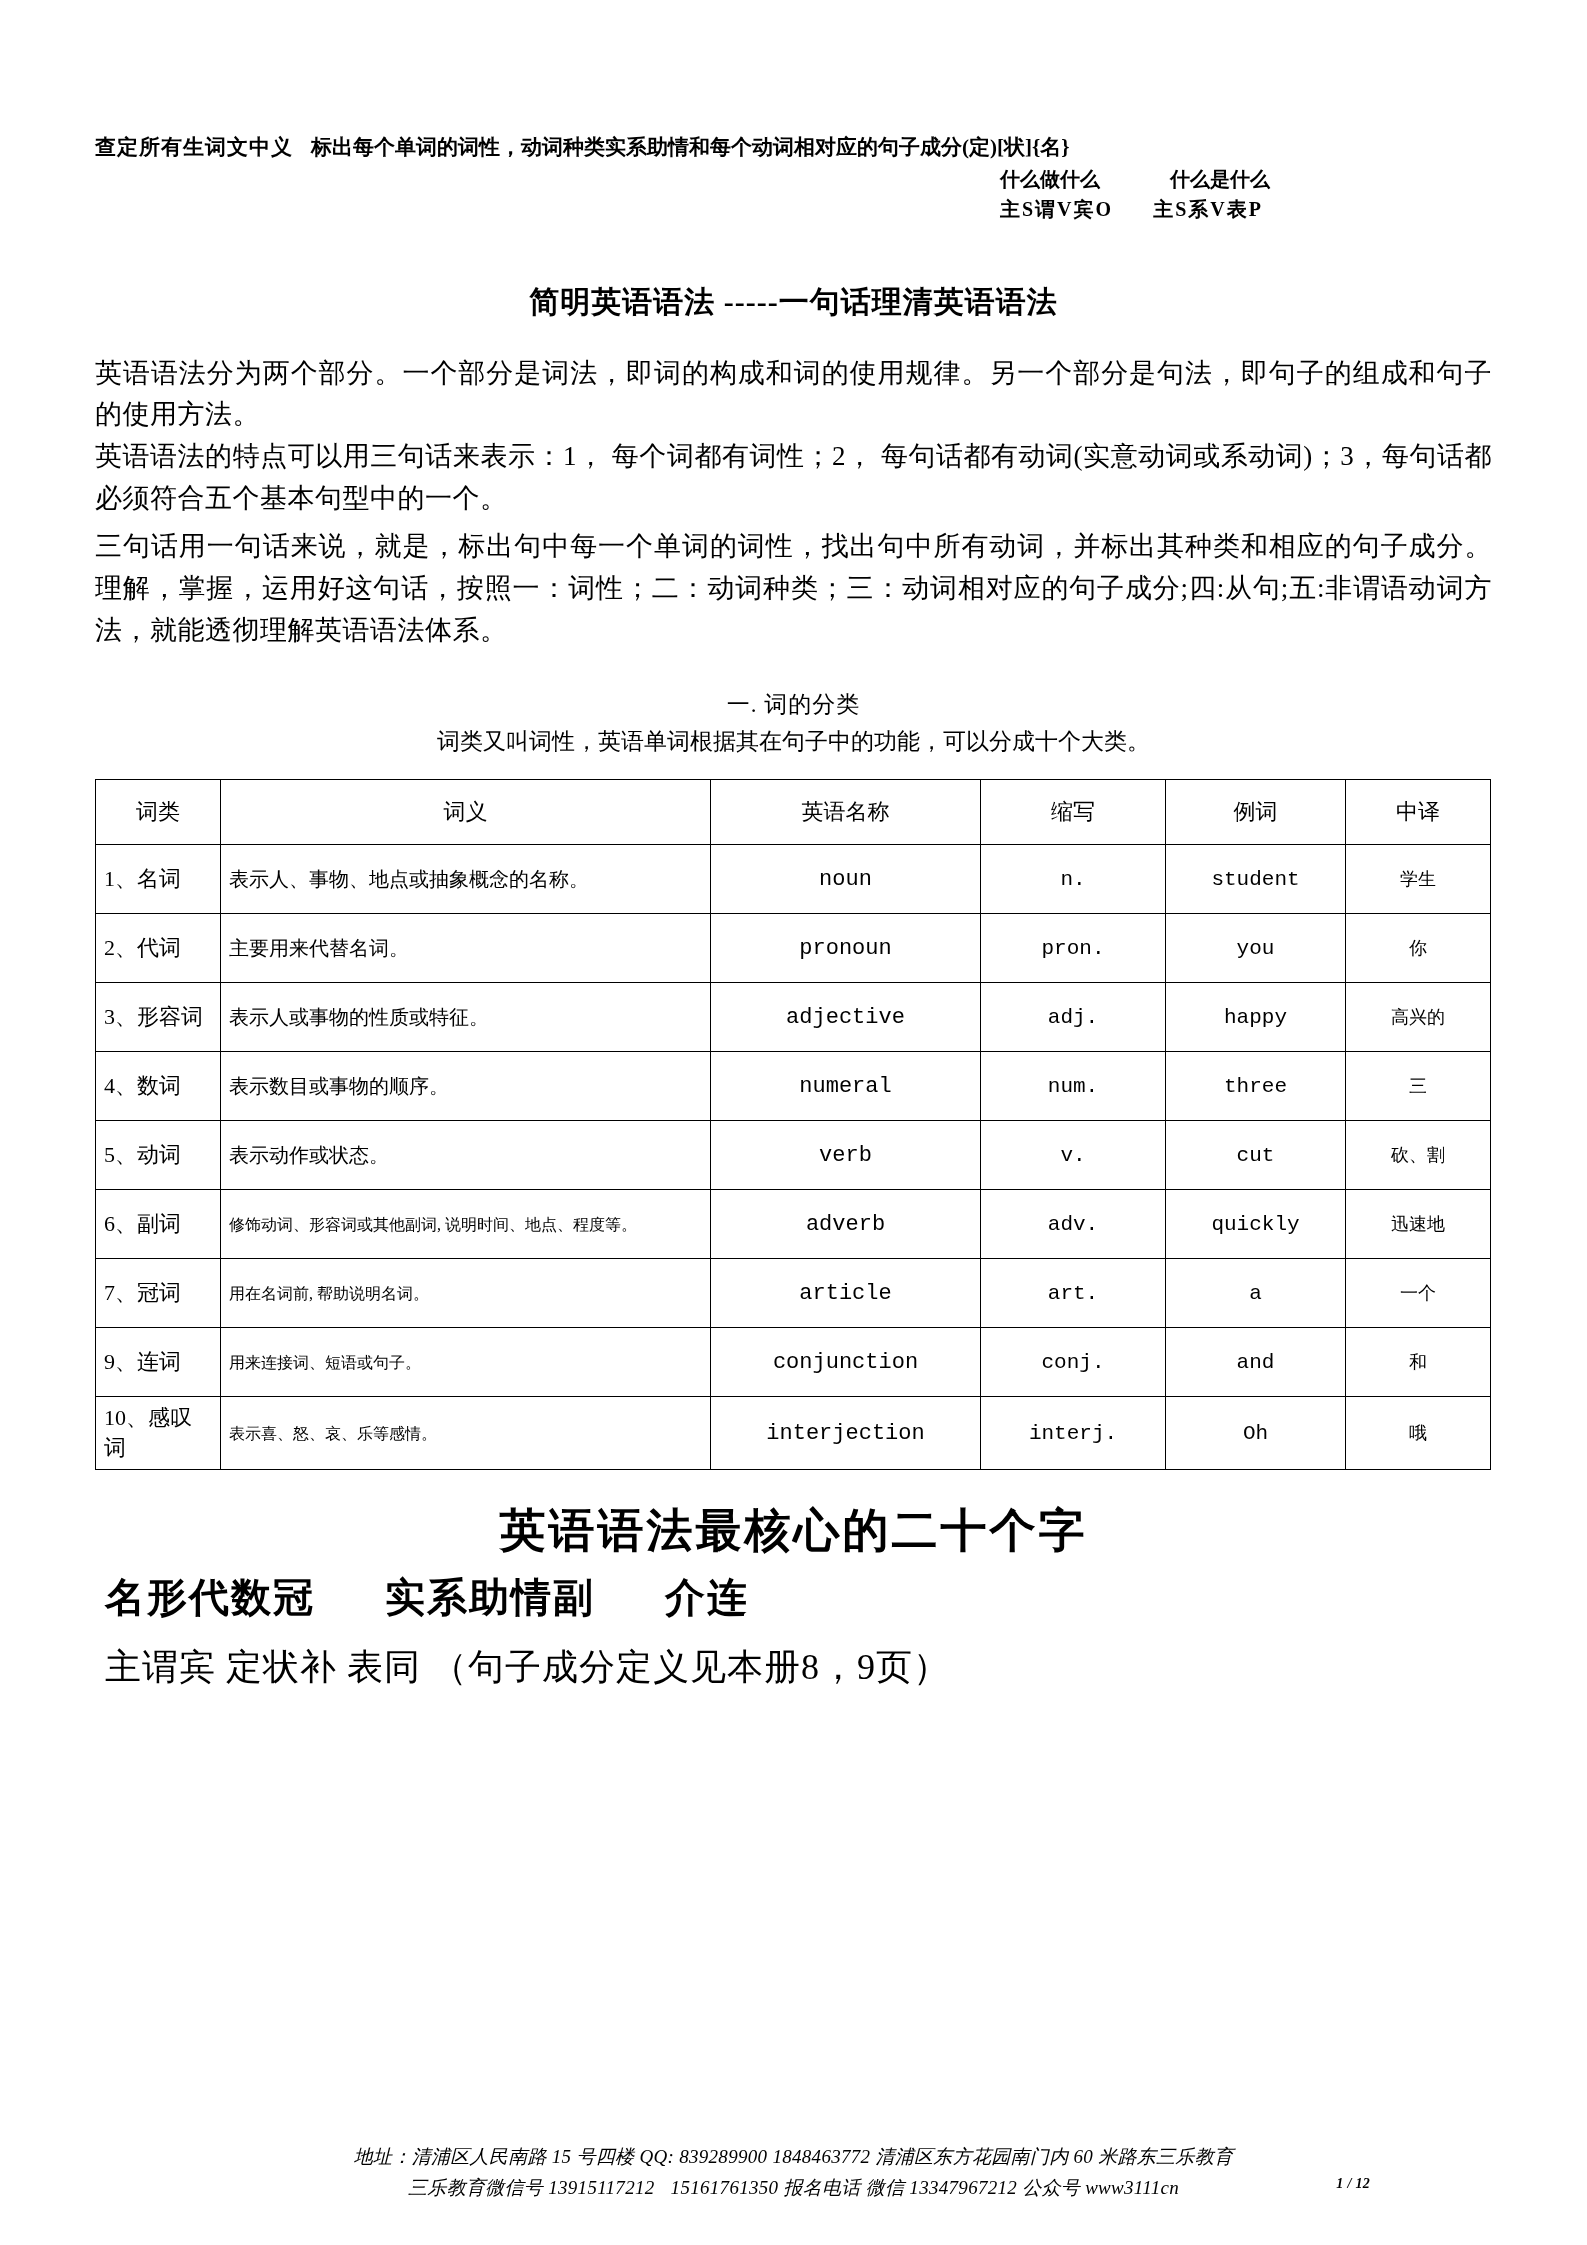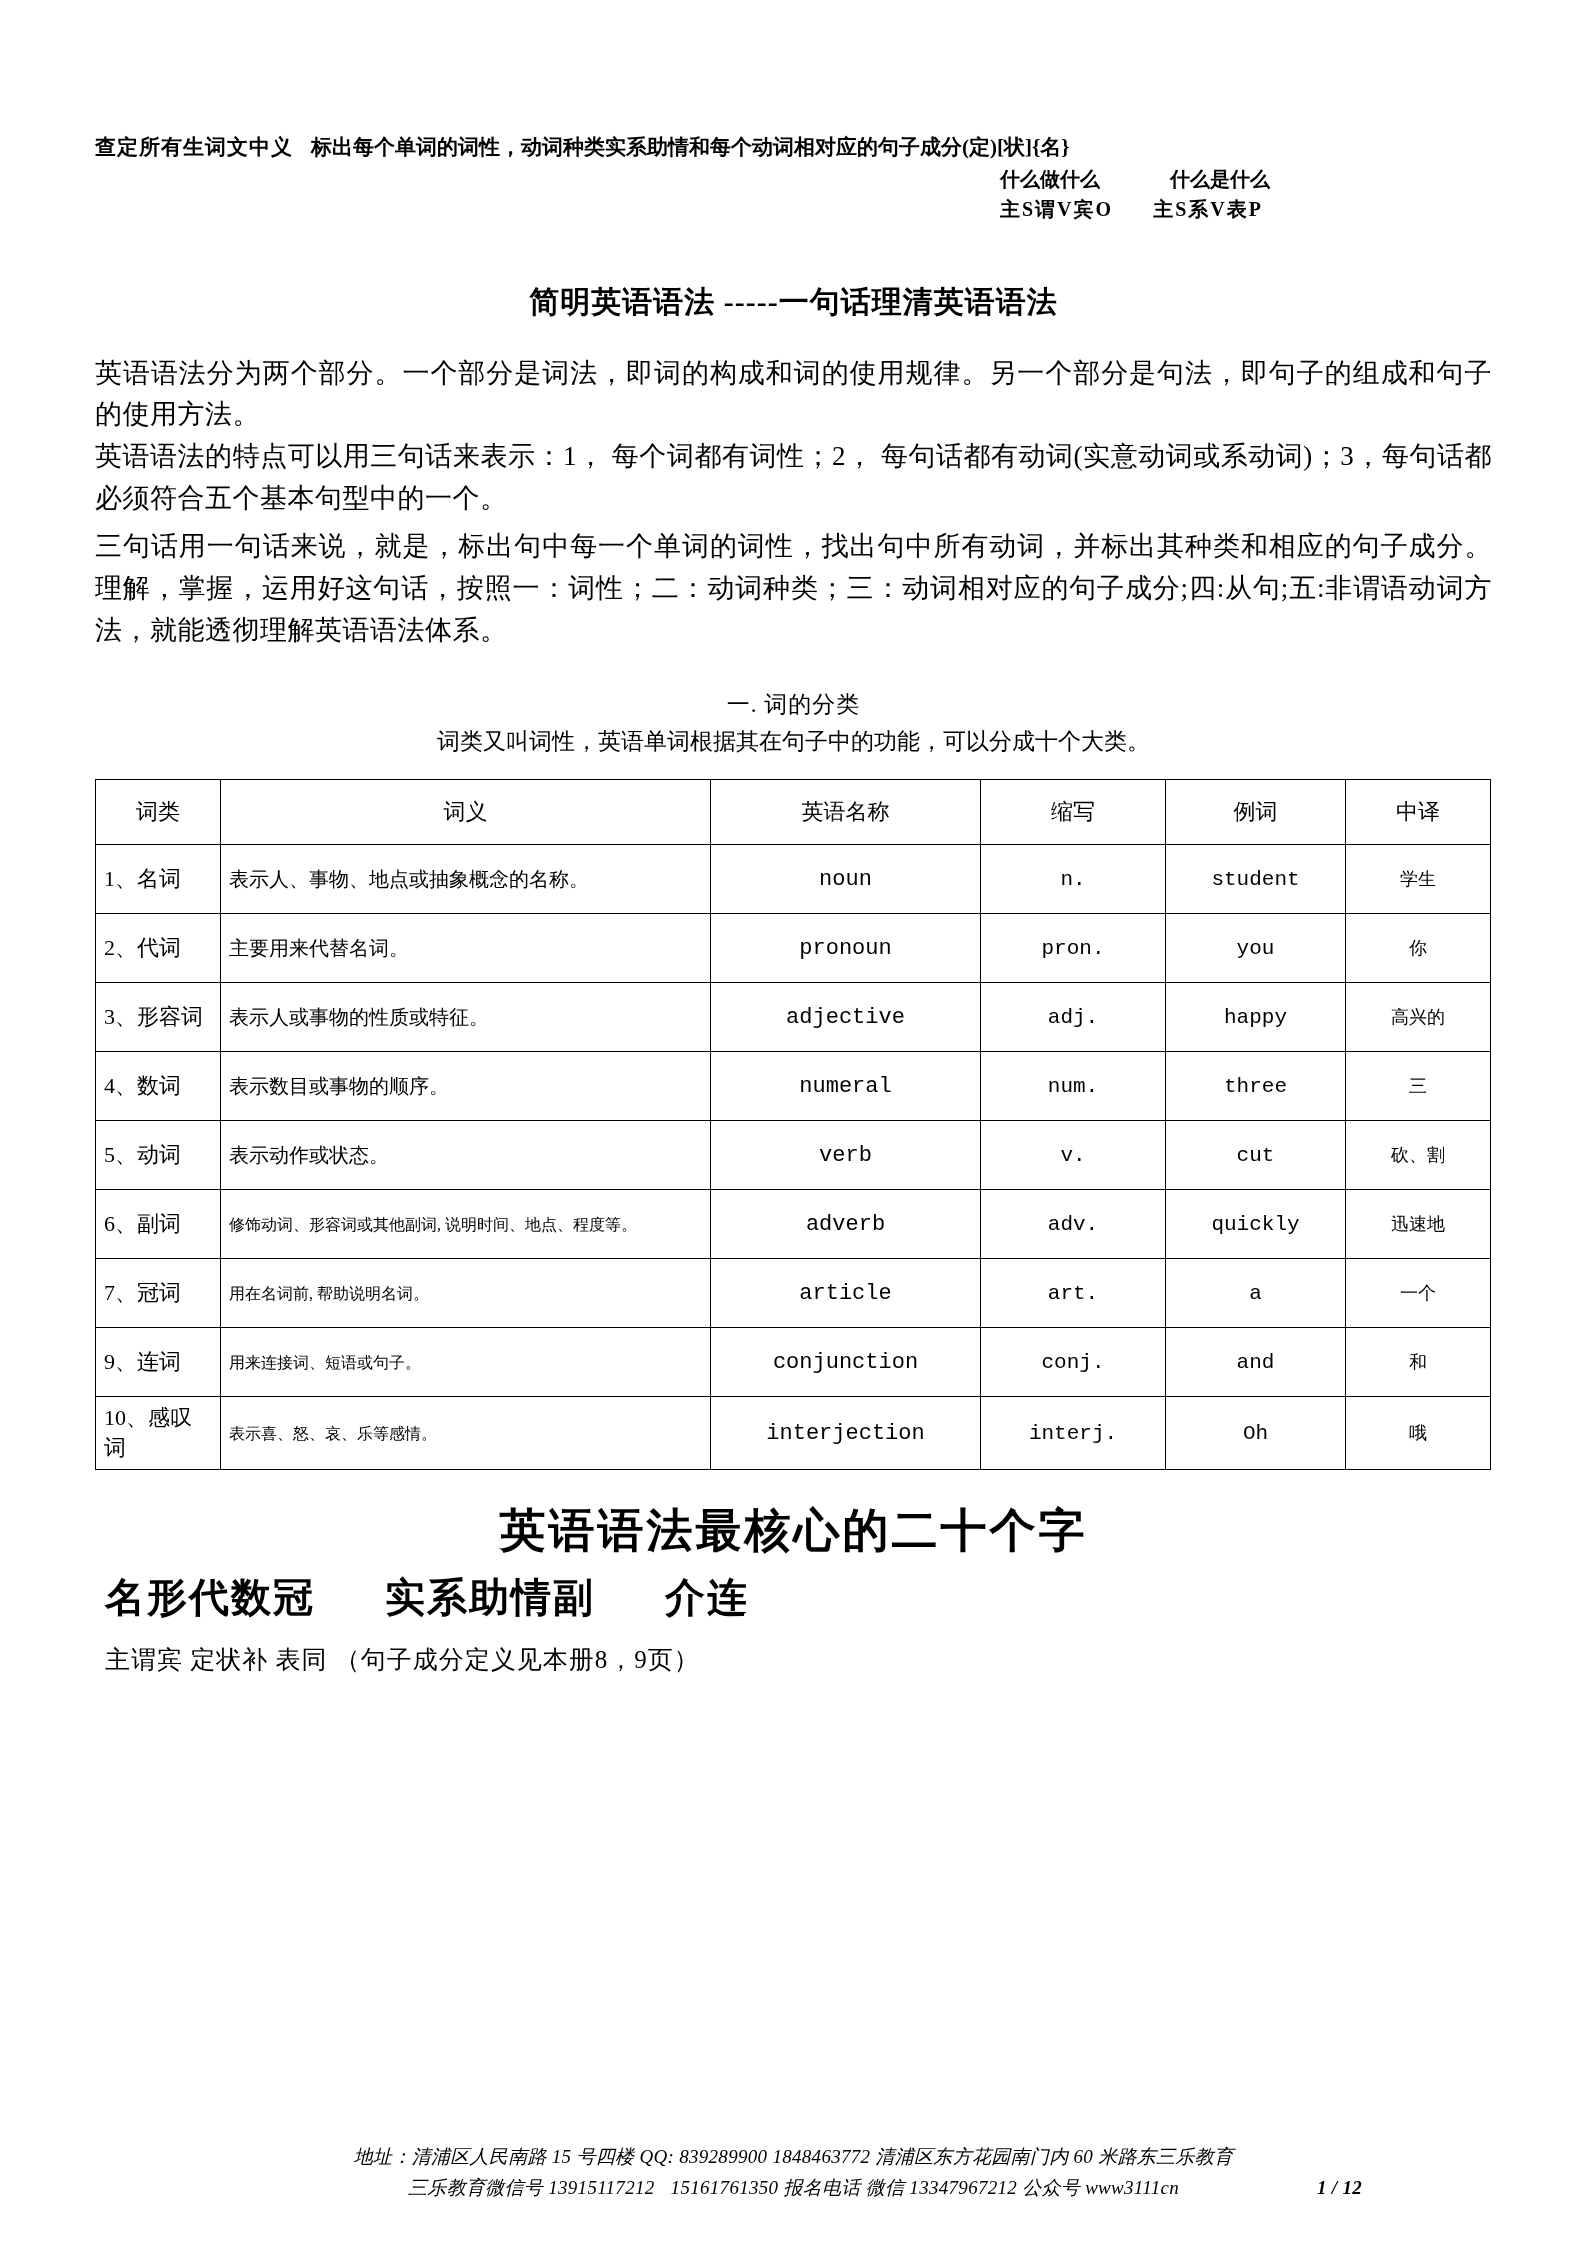--- a/index.html
+++ b/index.html
@@ -150,21 +150,21 @@
   }
   .core-line1 {
     font-size: 40px;
     font-weight: bold;
     margin-top: 8px;
     letter-spacing: 2px;
     padding-left: 10px;
   }
   .core-line1 .gap { display: inline-block; width: 46px; }
   .core-line2 {
-    font-size: 25px;
+    font-size: 36px;
     margin-top: 18px;
     letter-spacing: 1px;
     padding-left: 10px;
   }
 
   
   .footer {
     position: absolute;
     left: 95px;
     right: 95px;
@@ -180,23 +180,23 @@
   .footer .f2 {
     display: flex;
     align-items: baseline;
     justify-content: center;
     gap: 16px;
     letter-spacing: 0.3px;
     position: relative;
   }
   .footer .page-no {
     position: absolute;
-    right: 130px;
-    font-weight: bold;
-    font-size: 19px;
+    right: 122px;
+    font-weight: bold;
+    font-size: 14px;
   }
   .nowrap { white-space: nowrap; }
 </style>
 </head>
 <body>
 
 <div class="page">
 
   <div class="top-notes">
     <div class="line1">

